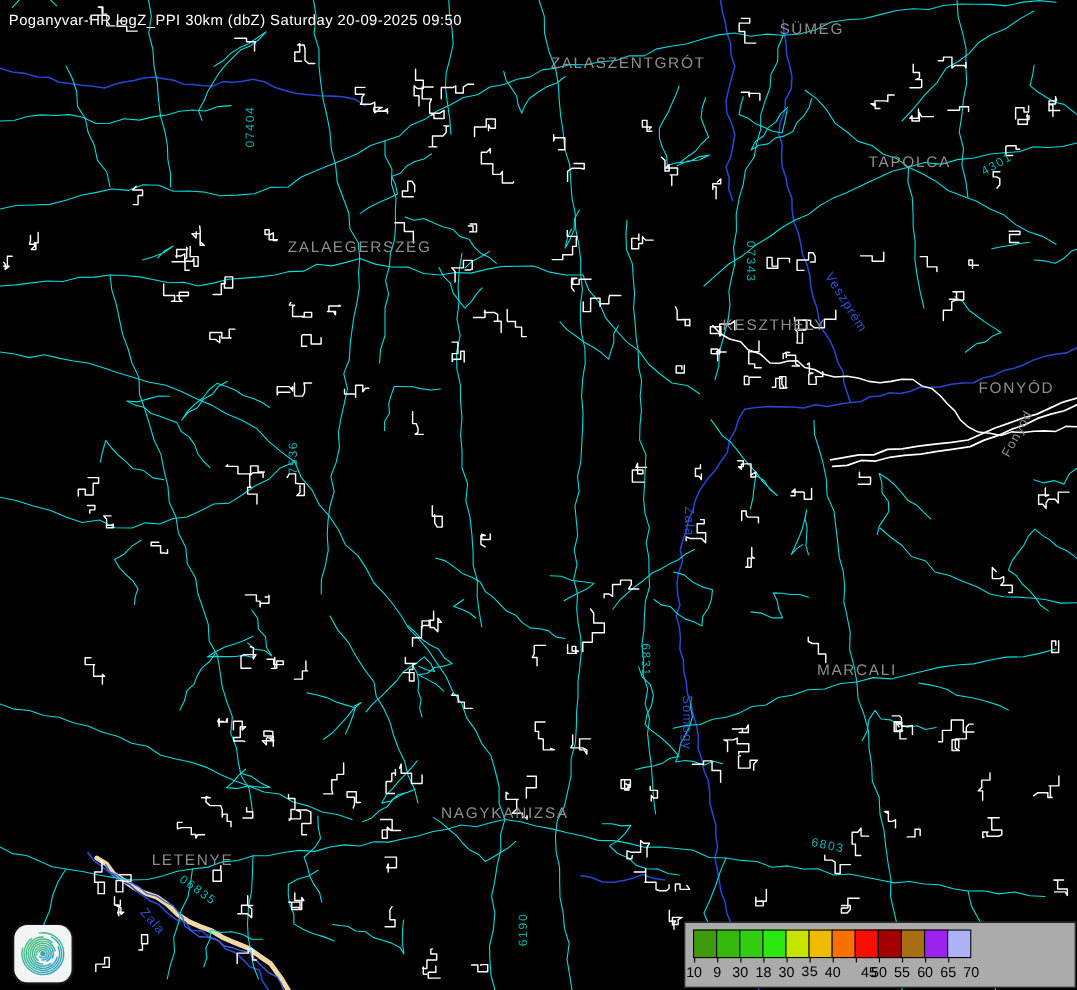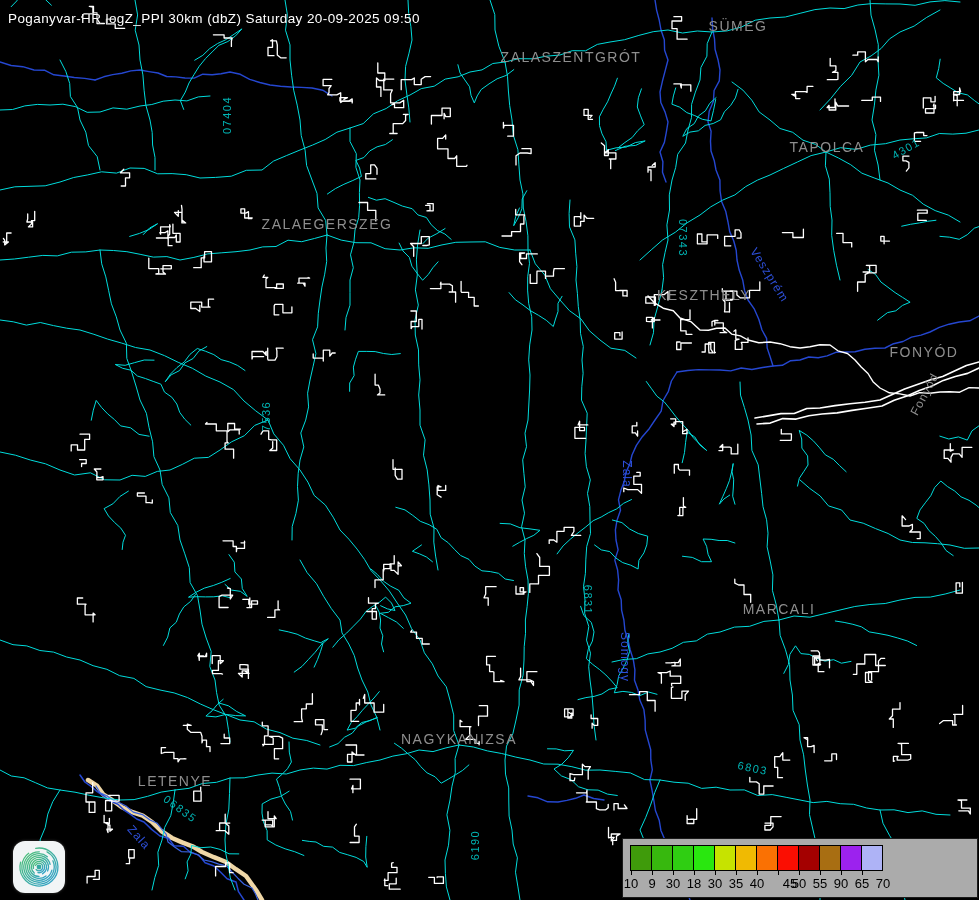--- a/index.html
+++ b/index.html
@@ -366,31 +366,31 @@
         <span class="legend-num" style="left: -15px;">10</span>
         <div class="legend-tick" style="left: 21px;"></div>
         <span class="legend-num" style="left: 6px;">9</span>
         <div class="legend-tick" style="left: 42px;"></div>
         <span class="legend-num" style="left: 27px;">30</span>
         <div class="legend-tick" style="left: 63px;"></div>
         <span class="legend-num" style="left: 48px;">18</span>
         <div class="legend-tick" style="left: 84px;"></div>
         <span class="legend-num" style="left: 69px;">30</span>
         <div class="legend-tick" style="left: 105px;"></div>
-        <span class="legend-num" style="left: 90px;">35</span>
+        <span class="legend-num" style="left: 90px; font-family: Liberation Mono, monospace;">35</span>
         <div class="legend-tick" style="left: 126px;"></div>
         <span class="legend-num" style="left: 111px;">40</span>
         <div class="legend-tick" style="left: 147px;"></div>
         <span class="legend-num" style="left: 132px; margin-left: 12px;">45</span>
         <div class="legend-tick" style="left: 168px;"></div>
         <span class="legend-num" style="left: 153px;">50</span>
         <div class="legend-tick" style="left: 189px;"></div>
         <span class="legend-num" style="left: 174px;">55</span>
         <div class="legend-tick" style="left: 210px;"></div>
-        <span class="legend-num" style="left: 195px;">90</span>
+        <span class="legend-num" style="left: 195px;">60</span>
         <div class="legend-tick" style="left: 231px;"></div>
         <span class="legend-num" style="left: 216px;">65</span>
         <span class="legend-num" style="left: 237px;">70</span>
       </div>
   </div>
 
   <div class="logo">
     <svg id="logo-svg" width="44" height="44" viewBox="0 0 44 44">
         <defs>
           <linearGradient id="lgrad" x1="0" y1="0" x2="1" y2="1">

